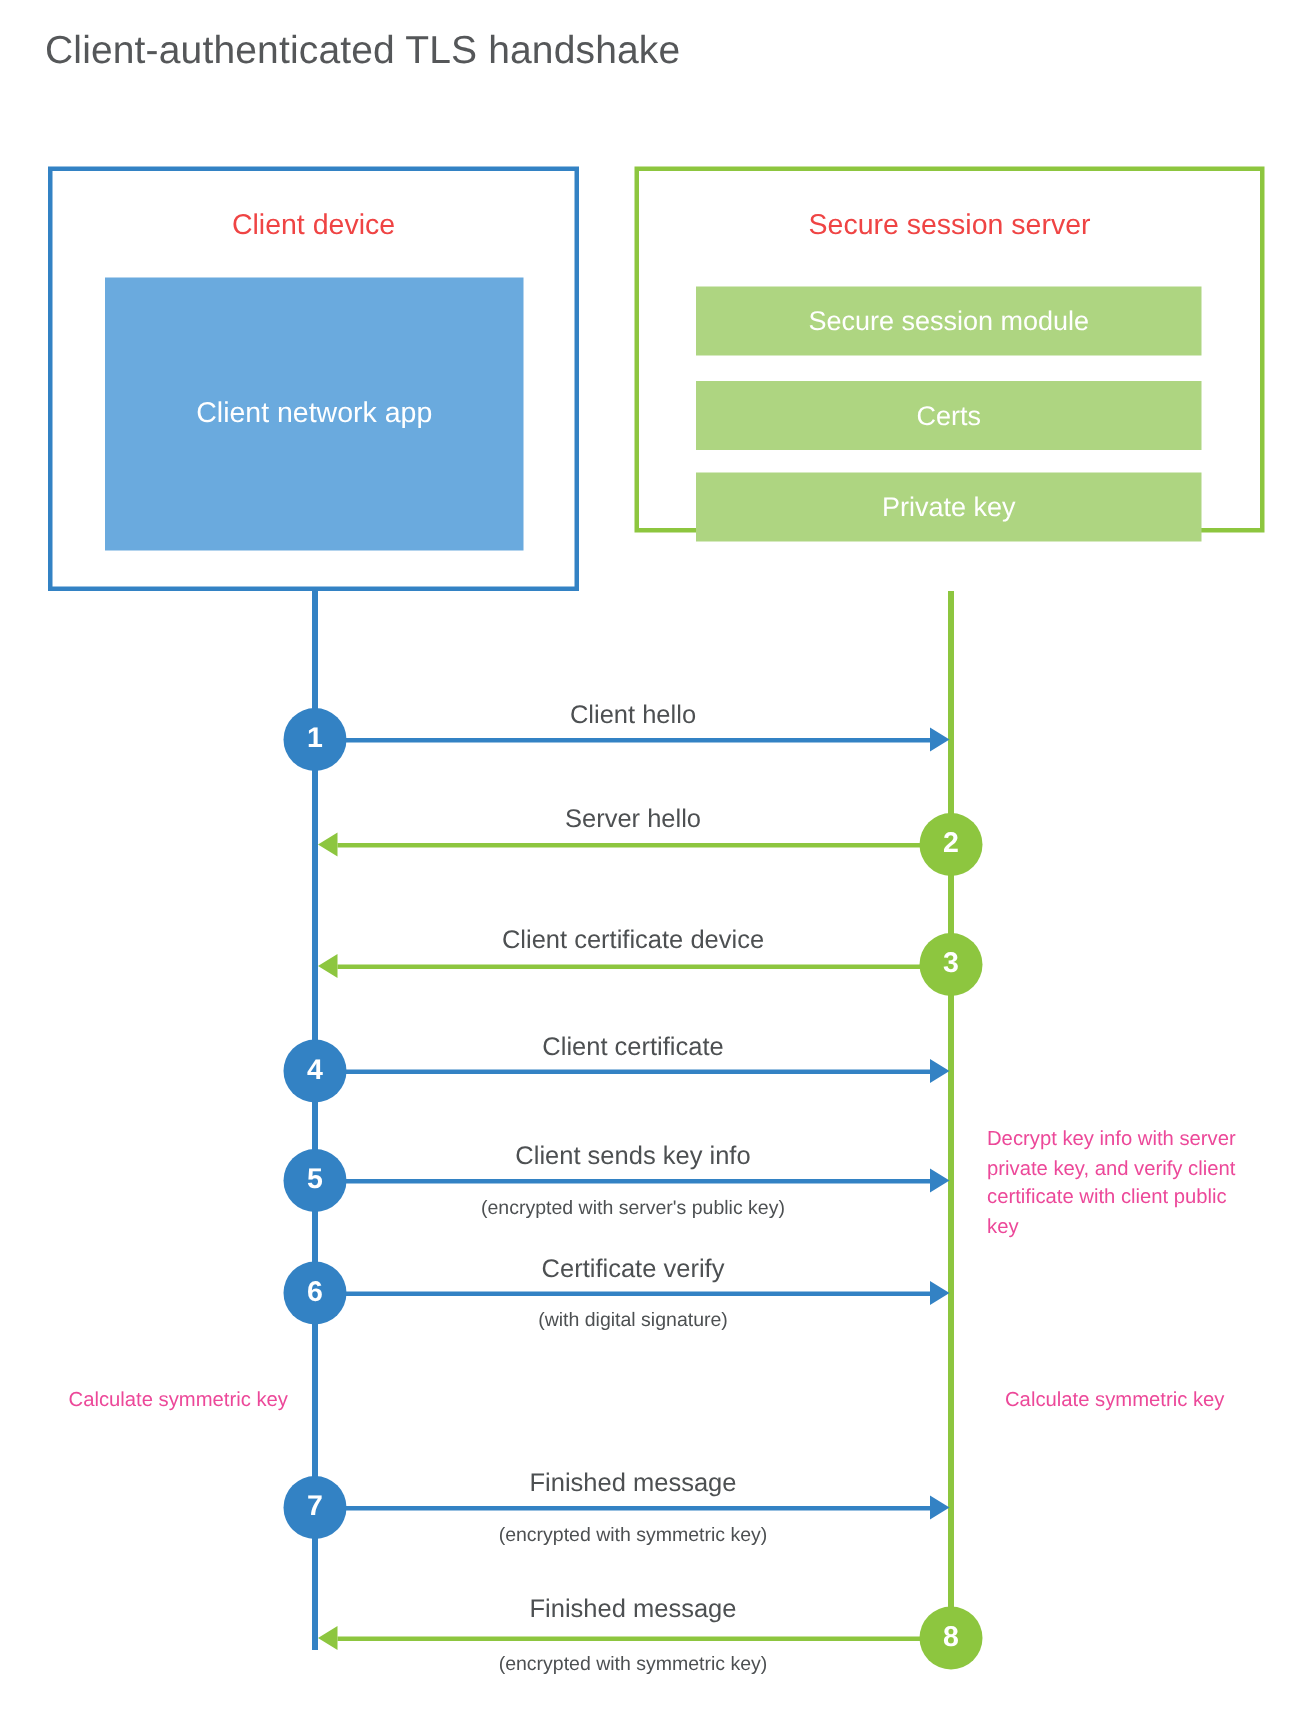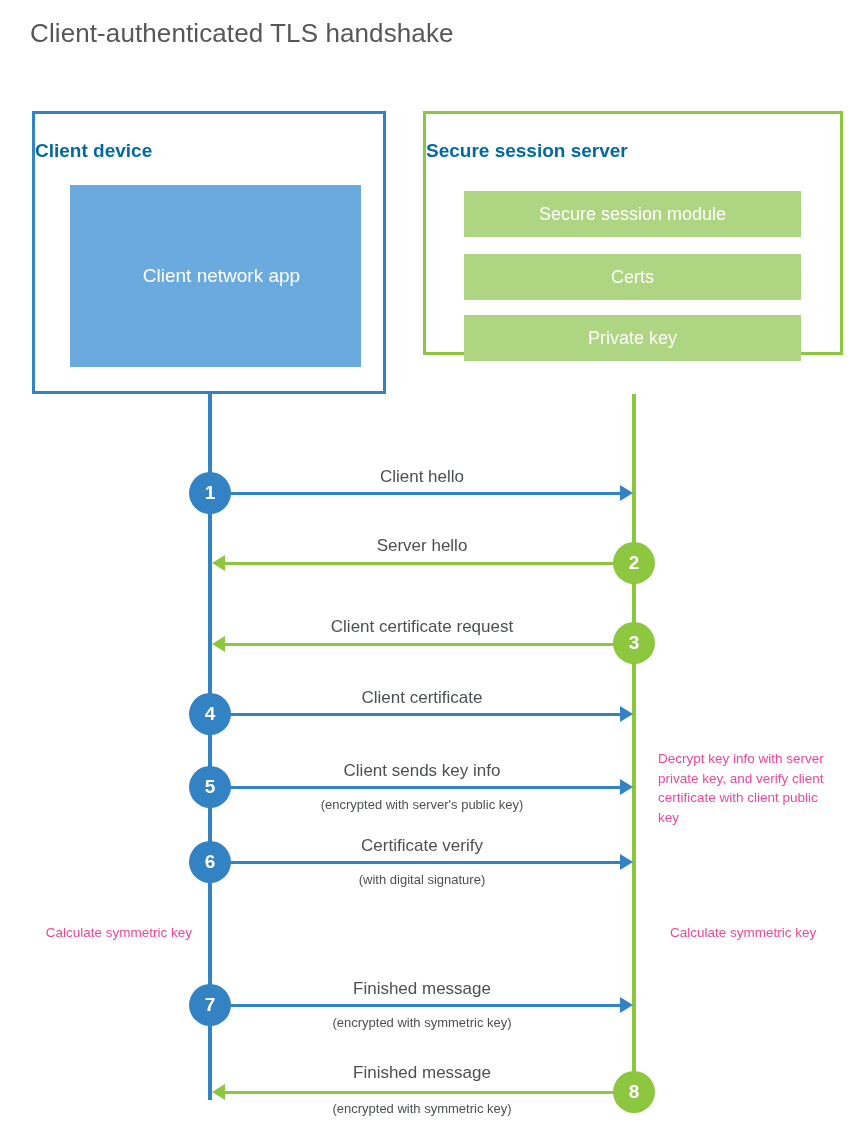--- a/index.html
+++ b/index.html
@@ -50,41 +50,40 @@
     top: 111px;
     width: 420px;
     height: 244px;
     border: 3px solid #8dc63f;
   }
   .party-title {
     position: absolute;
     left: 0;
     right: 0;
     top: 26px;
-    text-align: left;
+    text-align: center;
     font-size: 19px;
-    font-weight: bold;
-    color: #0369a1;
+    font-weight: normal;
+    color: #ef4444;
   }
 
   .client-app {
     position: absolute;
     left: 35px;
     top: 71px;
     width: 279px;
     height: 182px;
     background: #6aaade;
     color: #ffffff;
     font-size: 19px;
     display: flex;
     align-items: center;
     justify-content: center;
     text-align: center;
     line-height: 1.32;
-    padding-left: 12px;
   }
 
   .server-module {
     position: absolute;
     left: 38px;
     width: 337px;
     height: 46px;
     background: #aed581;
     color: #ffffff;
     font-size: 18px;
@@ -215,21 +214,21 @@
   <div class="step-label" style="left:210px; top:467px; width:424px;">Client hello</div>
   <div class="arrow-line blue" style="left:210px; top:492px; width:410px;"></div>
   <div class="arrow-head right blue" style="left:620px; top:485px;"></div>
   <div class="step-badge blue" style="left:189px; top:472px;">1</div>
 
   <div class="step-label" style="left:210px; top:536px; width:424px;">Server hello</div>
   <div class="arrow-line green" style="left:225px; top:562px; width:409px;"></div>
   <div class="arrow-head left green" style="left:212px; top:555px;"></div>
   <div class="step-badge green" style="left:613px; top:542px;">2</div>
 
-  <div class="step-label" style="left:210px; top:617px; width:424px;">Client certificate request</div>
+  <div class="step-label" style="left:210px; top:617px; width:424px;">Client certificate device</div>
   <div class="arrow-line green" style="left:225px; top:643px; width:409px;"></div>
   <div class="arrow-head left green" style="left:212px; top:636px;"></div>
   <div class="step-badge green" style="left:613px; top:622px;">3</div>
 
   <div class="step-label" style="left:210px; top:688px; width:424px;">Client certificate</div>
   <div class="arrow-line blue" style="left:210px; top:713px; width:410px;"></div>
   <div class="arrow-head right blue" style="left:620px; top:706px;"></div>
   <div class="step-badge blue" style="left:189px; top:693px;">4</div>
 
   <div class="step-label" style="left:210px; top:761px; width:424px;">Client sends key info</div>

